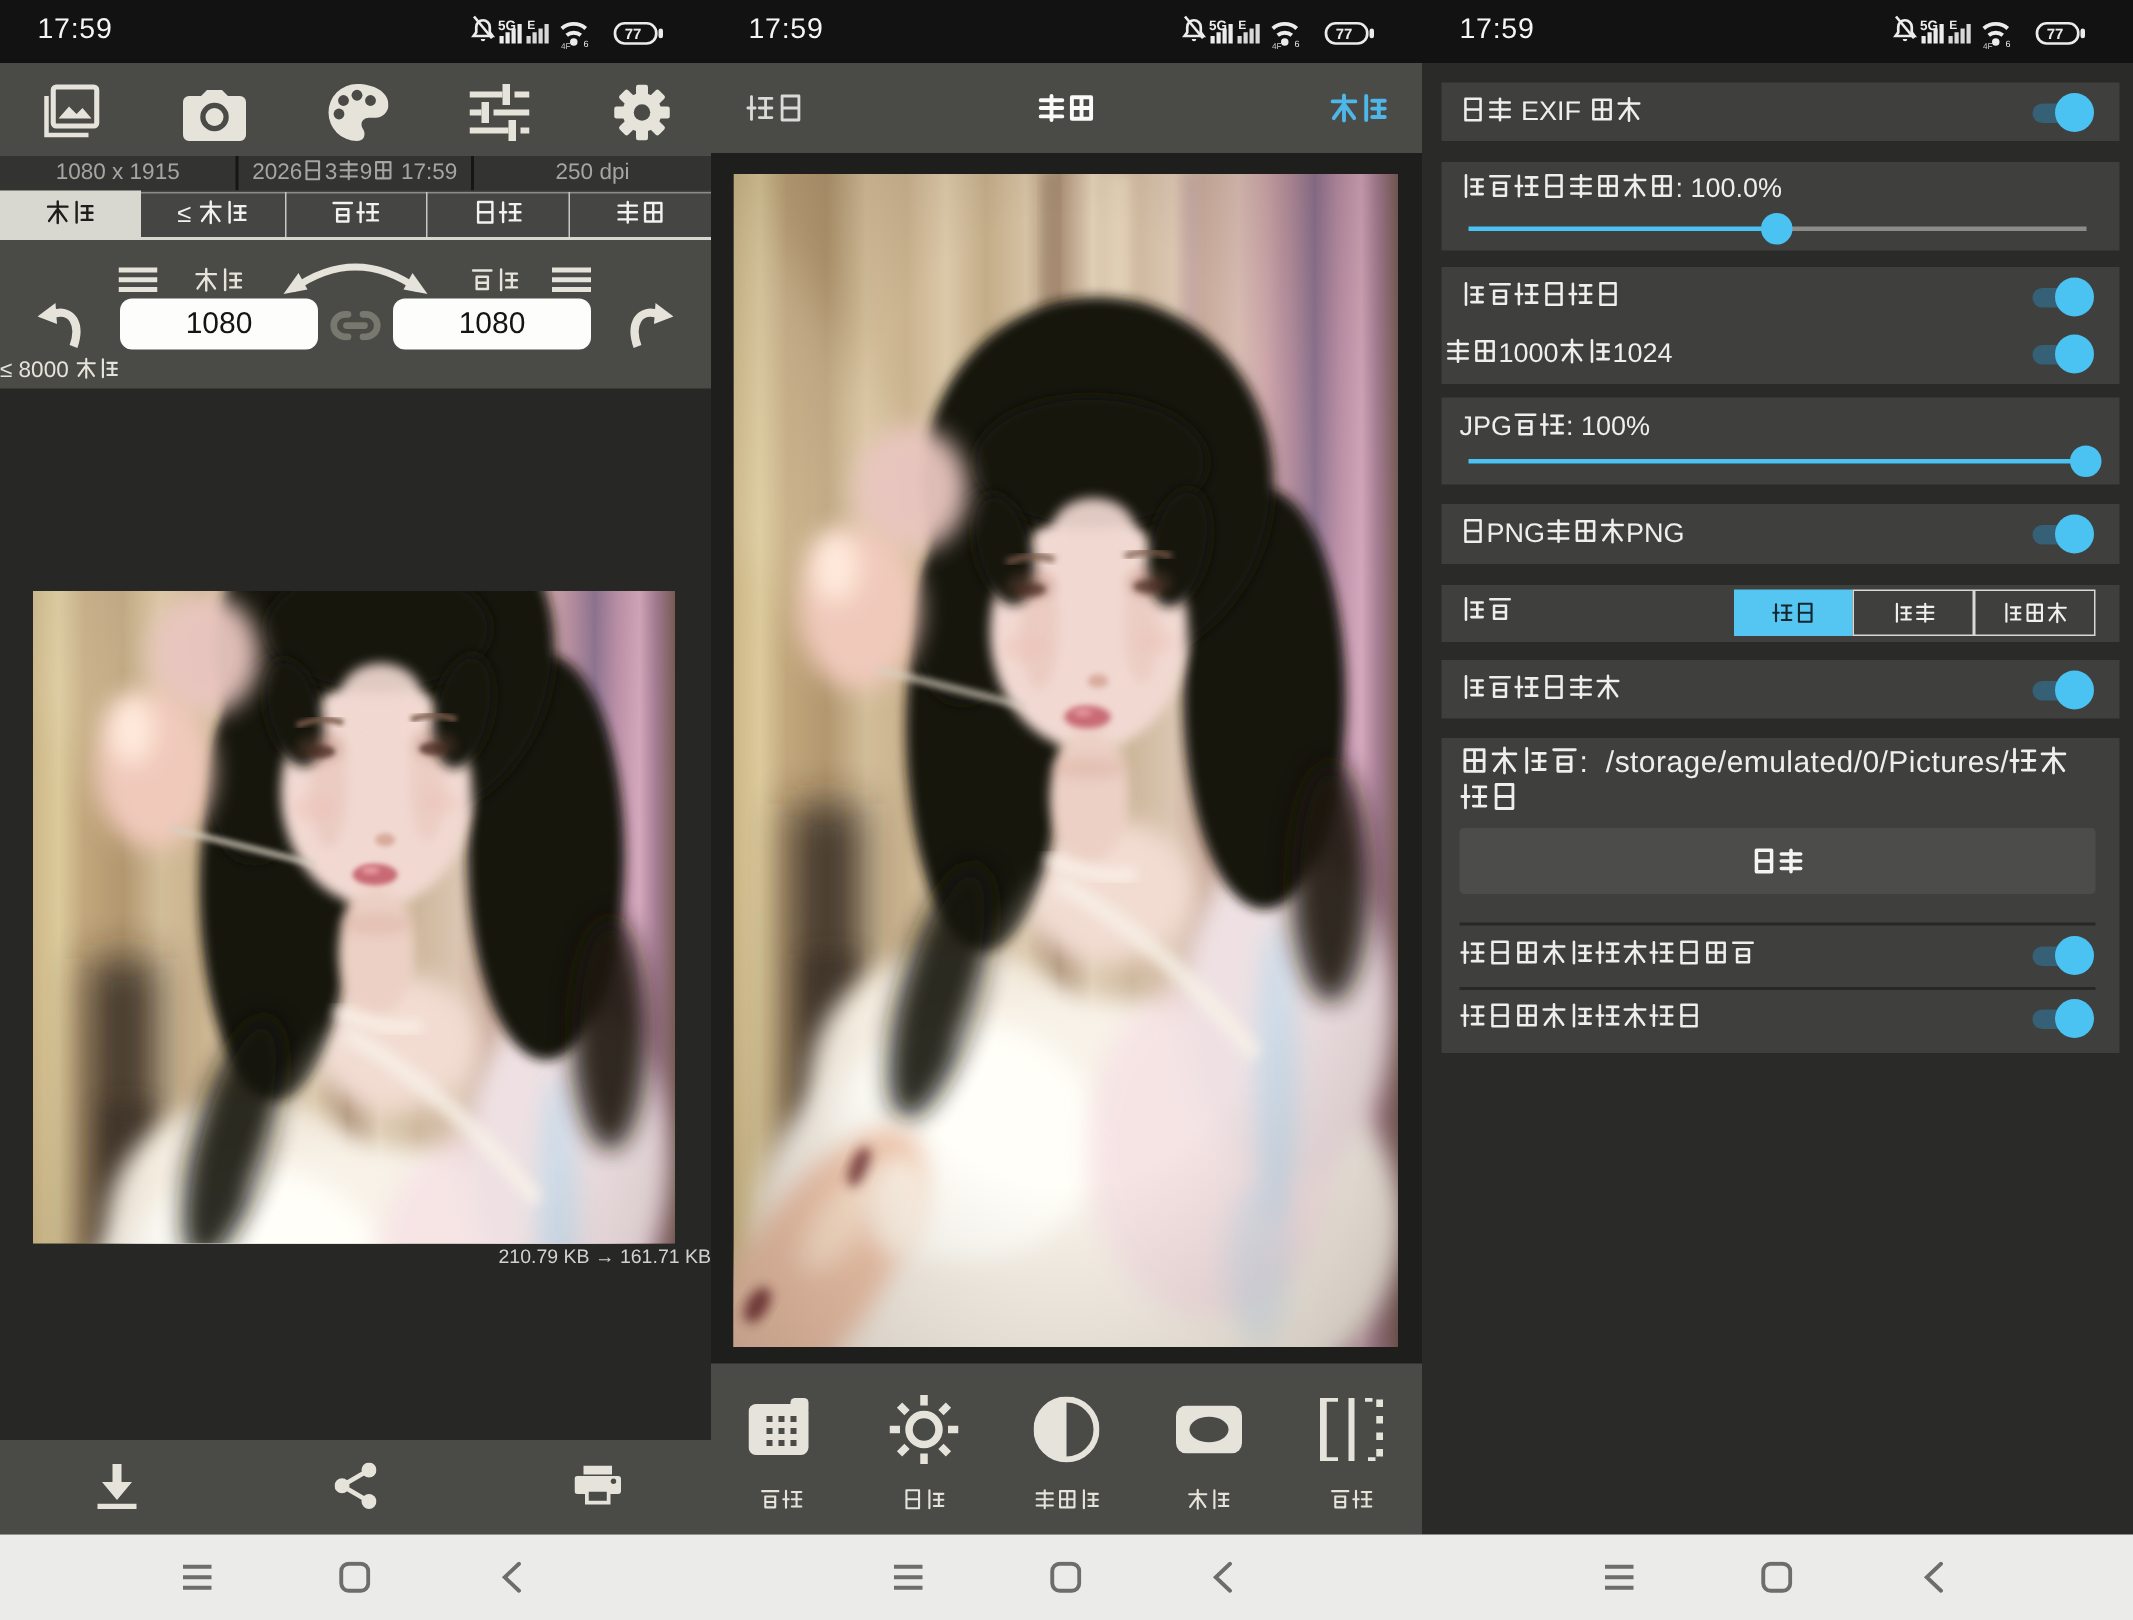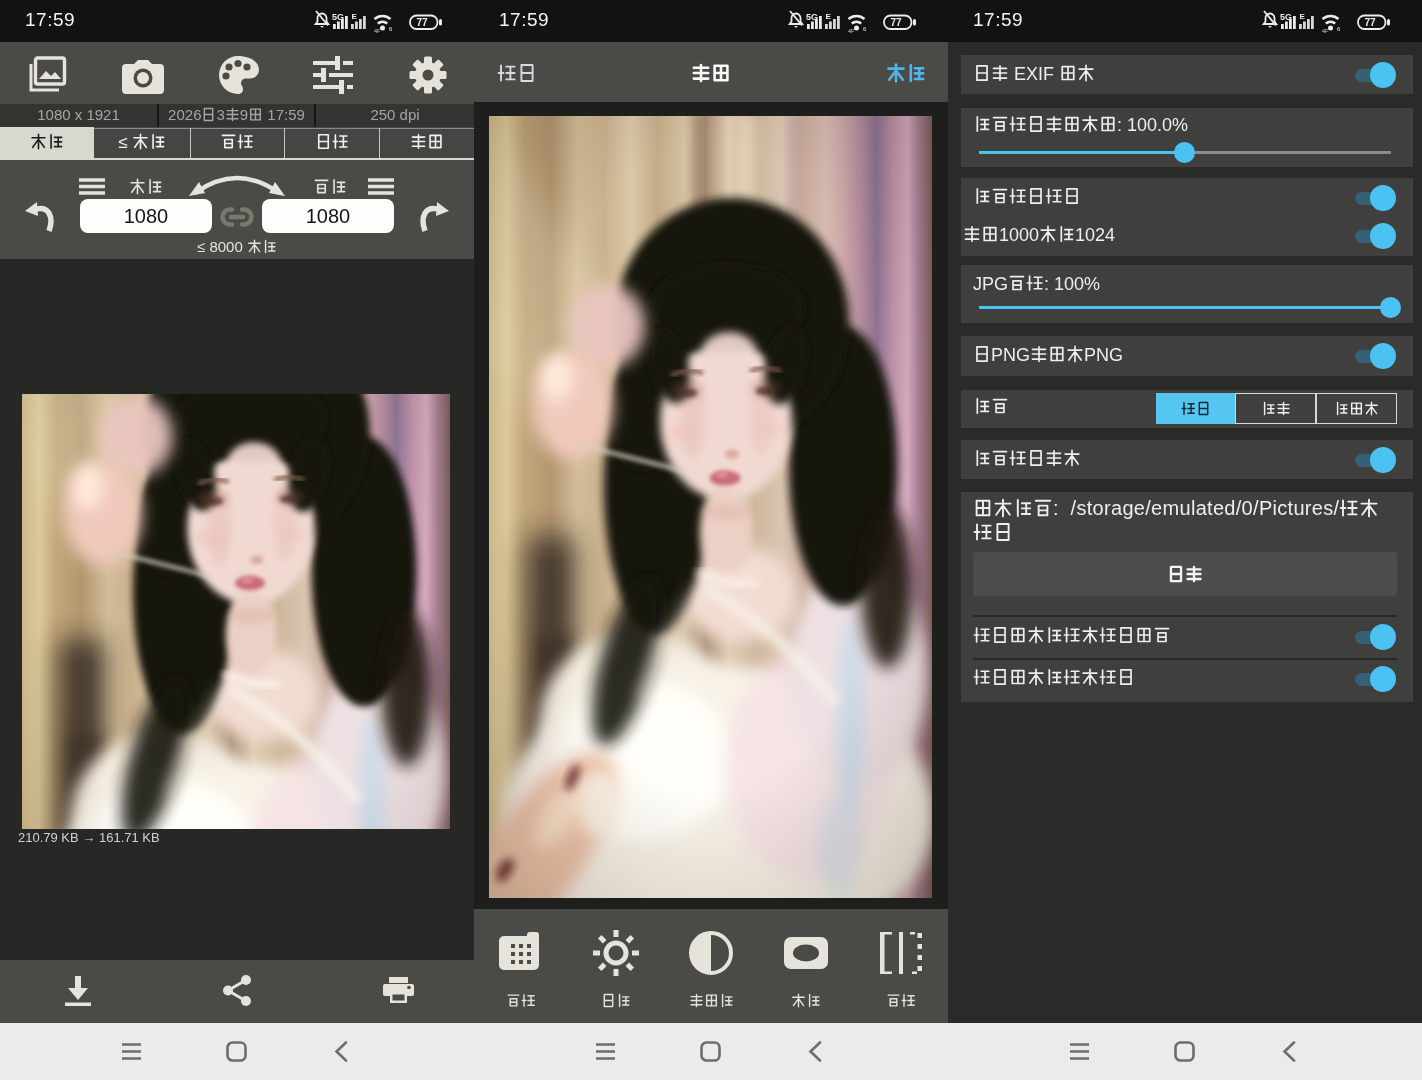--- a/index.html
+++ b/index.html
@@ -180,21 +180,21 @@
 <rect x="16" y="1.5" width="8" height="8" rx="1.5" transform="rotate(45 20 20)"></rect>
       <rect x="16" y="30.5" width="8" height="8" rx="1.5" transform="rotate(45 20 20)"></rect>
 <rect x="1.5" y="16" width="8" height="8" rx="1.5" transform="rotate(45 20 20)"></rect>
       <rect x="30.5" y="16" width="8" height="8" rx="1.5" transform="rotate(45 20 20)"></rect>
 </g>
 <circle cx="20" cy="20" r="5.5" fill="#4a4a47"></circle>
 </svg>
 <div class="a" style="left:0;top:104px;width:474px;height:22.5px;background:#333331"></div>
 <div class="a" style="left:157px;top:104px;width:2px;height:22.5px;background:#161614"></div>
 <div class="a" style="left:314px;top:104px;width:2px;height:22.5px;background:#161614"></div>
-<div class="a" style="left:0;width:157px;color:#a5a5a2;font-size:15px;top:106px;text-align:center">1080 x 1921</div>
+<div class="a" style="left:0;width:157px;color:#a5a5a2;font-size:15px;top:106px;text-align:center">1080 x 1915</div>
 <div class="a" style="left:159px;width:155px;color:#a5a5a2;font-size:15px;top:106px;text-align:center">2026<svg class="k" viewBox="0 0 100 100">
       <use href="#g1"></use>
     </svg>3<svg class="k" viewBox="0 0 100 100">
       <use href="#g2"></use>
     </svg>9<svg class="k" viewBox="0 0 100 100">
       <use href="#g3"></use>
     </svg> 17:59</div>
 <div class="a" style="left:316px;width:158px;color:#a5a5a2;font-size:15px;top:106px;text-align:center">250 dpi</div>
 <div class="a" style="left:0;top:126.5px;width:474px;height:33.5px;background:#454543"></div>
 <div class="a" style="left:0;top:126.5px;width:94px;height:33.5px;background:#d9d8d0"></div>
@@ -260,29 +260,29 @@
 </svg>
 <div class="a ctr" style="left:80px;top:199px;width:132px;height:34px;background:#fdfdfc;border-radius:8px;font-size:20px;color:#141414">1080</div>
 <div class="a ctr" style="left:262px;top:199px;width:132px;height:34px;background:#fdfdfc;border-radius:8px;font-size:20px;color:#141414">1080</div>
 <svg class="a" style="left:220px;top:207px" width="34" height="20" viewBox="0 0 34 20">
 <g stroke="#78786f" stroke-width="4.5" fill="none" stroke-linecap="round">
 <path d="M12,2.5 H10 a7.5,7.5 0 0 0 0,15 h2"></path>
 <path d="M22,2.5 h2 a7.5,7.5 0 0 1 0,15 h-2"></path>
 <path d="M11,10 H23"></path>
 </g>
   </svg>
-<div class="a" style="left:0;top:238px;width:474px;text-align:center;font-size:15px;color:#e5e3da">≤ 8000 <svg class="k" viewBox="0 0 100 100">
+<div class="a" style="left:0;top:238px;width:474px;font-size:15px;color:#e5e3da">≤ 8000 <svg class="k" viewBox="0 0 100 100">
       <use href="#g4"></use>
     </svg><svg class="k" viewBox="0 0 100 100">
       <use href="#g5"></use>
     </svg></div>
 <svg class="a" style="left:22px;top:394px" width="428" height="435" viewBox="0 166 443 451" preserveAspectRatio="none">
     <use href="#picart"></use>
   </svg>
-<div class="a" style="left:18px;top:830px;width:474px;text-align:left;font-size:13px;color:#d2d2cf">210.79 KB → 161.71 KB</div>
+<div class="a" style="left:0;top:830px;width:474px;text-align:right;font-size:13px;color:#d2d2cf">210.79 KB → 161.71 KB</div>
 <div class="a" style="left:0;top:960px;width:474px;height:63px;background:#4a4a47"></div>
 <svg class="a" style="left:64px;top:976px" width="28" height="30" viewBox="0 0 28 30">
 <path d="M11,0 h6 v12 h7 l-10,12 -10,-12 h7 z" fill="#e5e3da"></path>
 <rect x="1" y="26.5" width="26" height="3.5" fill="#e5e3da"></rect>
 </svg>
 <svg class="a" style="left:223px;top:975px" width="28" height="31" viewBox="0 0 28 31">
 <g fill="#e5e3da">
       <circle cx="23" cy="5" r="5"></circle>
       <circle cx="23" cy="26" r="5"></circle>
       <circle cx="5" cy="15.5" r="5"></circle>

